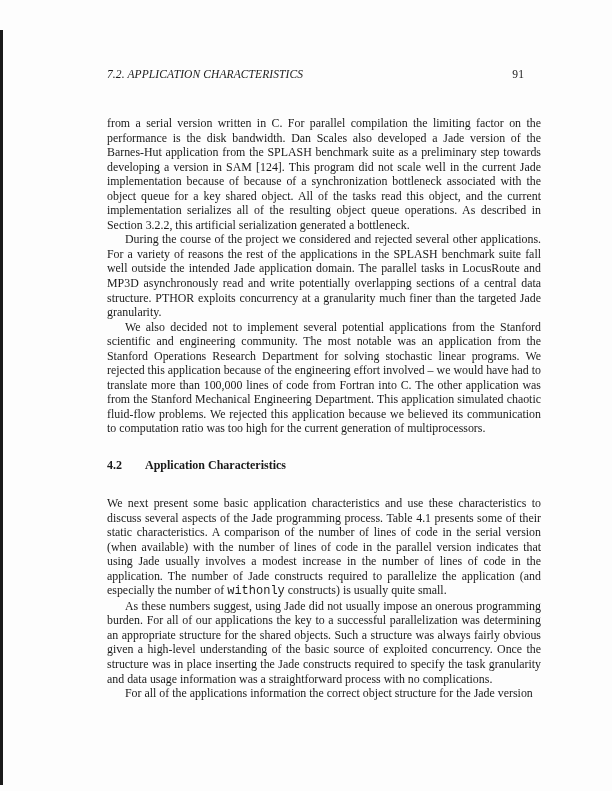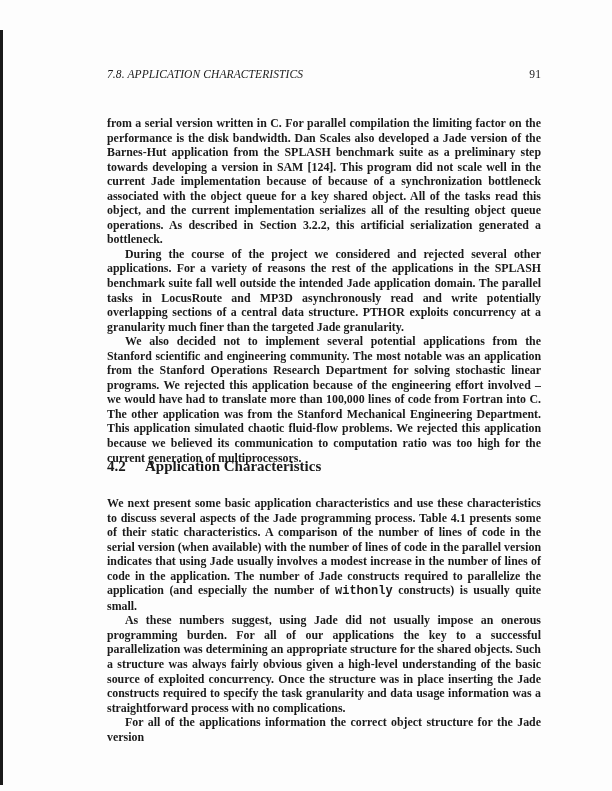--- a/index.html
+++ b/index.html
@@ -8,42 +8,42 @@
     font-family: "Liberation Serif", "DejaVu Serif", serif; color: #1a1a1a;
   }
   .scan-edge {
     position: absolute; left: 0; top: 30px; width: 3px; height: 755px; background: #1a1a1a;
   }
   .running-head {
     position: absolute; top: 68px; left: 107px; width: 434px; height: 16px;
     font-size: 11.5px; font-style: italic; letter-spacing: 0.1px;
   }
   .running-head .title { position: absolute; left: 0; top: 0; }
-  .running-head .pagenum { position: absolute; right: 0; top: 0; font-style: normal; }
+  .running-head .pagenum { position: absolute; right: 17px; top: 0; font-style: normal; }
   .body-text {
     position: absolute; left: 107px; width: 434px;
     font-size: 11.9px; line-height: 14.55px; text-align: justify;
   }
-  .body-text p { margin: 0; text-indent: 18px; font-weight: bold; }
+  .body-text p { margin: 0; text-indent: 18px; }
   .body-text p.noindent { text-indent: 0; }
   #block1 { top: 116px; }
   #block2 { top: 496px; }
   .section-heading {
-    position: absolute; left: 107px; top: 458px; font-size: 15px; font-weight: bold;
+    position: absolute; left: 107px; top: 458px; font-size: 12px; font-weight: bold;
   }
   .section-heading .num { display: inline-block; width: 38px; }
   .mono { font-family: "Liberation Mono", "DejaVu Sans Mono", monospace; font-size: 12px; }
 </style>
 </head>
 <body>
 
 <div class="scan-edge"></div>
 
 <div class="running-head">
-  <span class="title">7.8. APPLICATION CHARACTERISTICS</span>
+  <span class="title">7.2. APPLICATION CHARACTERISTICS</span>
   <span class="pagenum">91</span>
 </div>
 
 <div class="body-text" id="block1">
   <p class="noindent">from a serial version written in C. For parallel compilation the limiting factor on the performance is the disk bandwidth.  Dan Scales also developed a Jade version of the Barnes-Hut application from the SPLASH benchmark suite as a preliminary step towards developing a version in SAM [124].  This program did not scale well in the current Jade implementation because of because of a synchronization bottleneck associated with the object queue for a key shared object.  All of the tasks read this object, and the current implementation serializes all of the resulting object queue operations.  As described in Section 3.2.2, this artificial serialization generated a bottleneck.</p>
   <p>During the course of the project we considered and rejected several other applications. For a variety of reasons the rest of the applications in the SPLASH benchmark suite fall well outside the intended Jade application domain. The parallel tasks in LocusRoute and MP3D asynchronously read and write potentially overlapping sections of a central data structure. PTHOR exploits concurrency at a granularity much finer than the targeted Jade granularity.</p>
   <p>We also decided not to implement several potential applications from the Stanford scientific and engineering community.  The most notable was an application from the Stanford Operations Research Department for solving stochastic linear programs.  We rejected this application because of the engineering effort involved – we would have had to translate more than 100,000 lines of code from Fortran into C. The other application was from the Stanford Mechanical Engineering Department.  This application simulated chaotic fluid-flow problems.  We rejected this application because we believed its communication to computation ratio was too high for the current generation of multiprocessors.</p>
 </div>
 
 <div class="section-heading">

